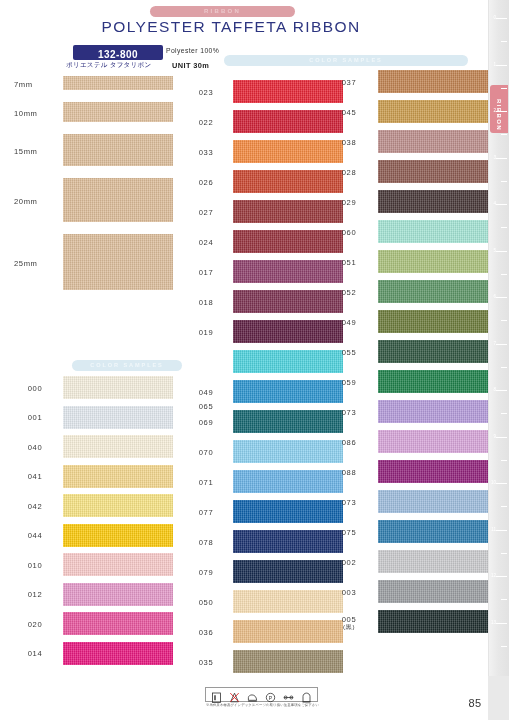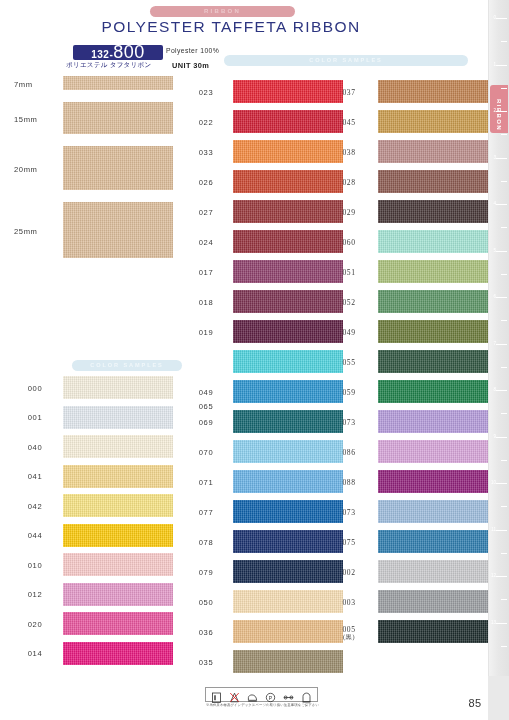--- a/index.html
+++ b/index.html
@@ -32,21 +32,21 @@
   }
 
   
   #code-badge {
     position:absolute; left:73px; top:45px; width:90px; height:15px;
     background:#2d2f7e; border-radius:2px;
     color:#fff; text-align:center; line-height:15px;
     letter-spacing:.5px;
   }
   #code-badge .c1 { font-size:10px; font-weight:bold; }
-  #code-badge .c2 { font-size:18px; font-weight:normal; }
+  #code-badge .c2 { font-size:10px; font-weight:bold; }
   #jp-name {
     position:absolute; left:66px; top:61px; width:100px;
     font-size:6.6px; color:#2d2f7e; letter-spacing:.2px;
   }
   #material {
     position:absolute; left:166px; top:47px;
     font-size:6.8px; color:#333; letter-spacing:.4px;
   }
   #unit {
     position:absolute; left:172px; top:61px;
@@ -61,21 +61,21 @@
     text-align:center; line-height:11px; font-weight:bold;
   }
   #cs-top   { left:224px; top:55px; width:244px; }
   #cs-left  { left:72px;  top:360px; width:110px; }
 
   
   .col { position:absolute; }
   #col-left   { left:0px;   top:72px;  width:185px; }
   #col-left2  { left:0px;   top:374px; width:185px; }
   #col-mid    { left:185px; top:78px;  width:145px; }
-  #col-right  { left:328px; top:78px;  width:150px;font-family:Liberation Serif, serif; }
+  #col-right  { left:328px; top:68px;  width:150px; }
 
   
   .row { position:relative; width:100%; }
   .row .lbl {
     position:absolute; left:0; top:0; width:100%;
     font-size:7.6px; color:#3a3a3a; letter-spacing:.6px;
   }
   .sw {
     position:absolute;
     background-size:3px 3px, 7px 100%, 100% 100%;
@@ -167,20 +167,24 @@
   <div id="material">Polyester  100%</div>
   <div id="unit">UNIT  30m</div>
 
   <div class="cs-banner" id="cs-top">COLOR  SAMPLES</div>
   <div class="cs-banner" id="cs-left">COLOR  SAMPLES</div>
 
   <div class="col" id="col-left">
       <div class="row" style="height: 26px;">
         <div class="lbl" style="top: 8px;">7mm</div>
         <div class="sw" title="7mm" style="top: 4px; height: 14px; width: 110px; background: rgb(223, 192, 157);"></div>
+      </div>
+      <div class="row" style="height: 32px;">
+        <div class="lbl" style="top: 11px;">10mm</div>
+        <div class="sw" title="10mm" style="top: 4px; height: 20px; width: 110px; background: rgb(223, 192, 157);"></div>
       </div>
       <div class="row" style="height: 44px;">
         <div class="lbl" style="top: 17px;">15mm</div>
         <div class="sw" title="15mm" style="top: 4px; height: 32px; width: 110px; background: rgb(220, 189, 154);"></div>
       </div>
       <div class="row" style="height: 56px;">
         <div class="lbl" style="top: 23px;">20mm</div>
         <div class="sw" title="20mm" style="top: 4px; height: 44px; width: 110px; background: rgb(220, 188, 152);"></div>
       </div>
       <div class="row" style="height: 68px;">

